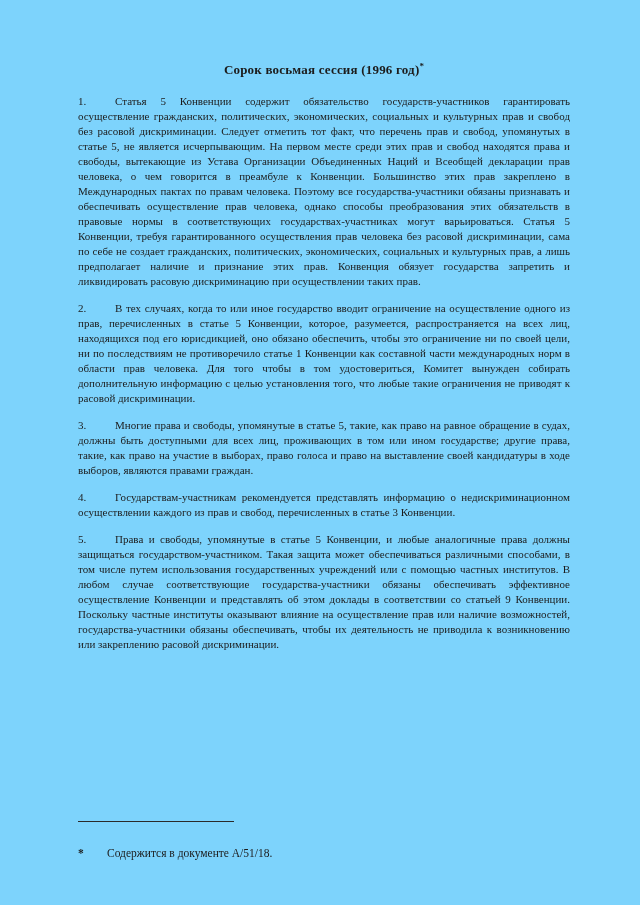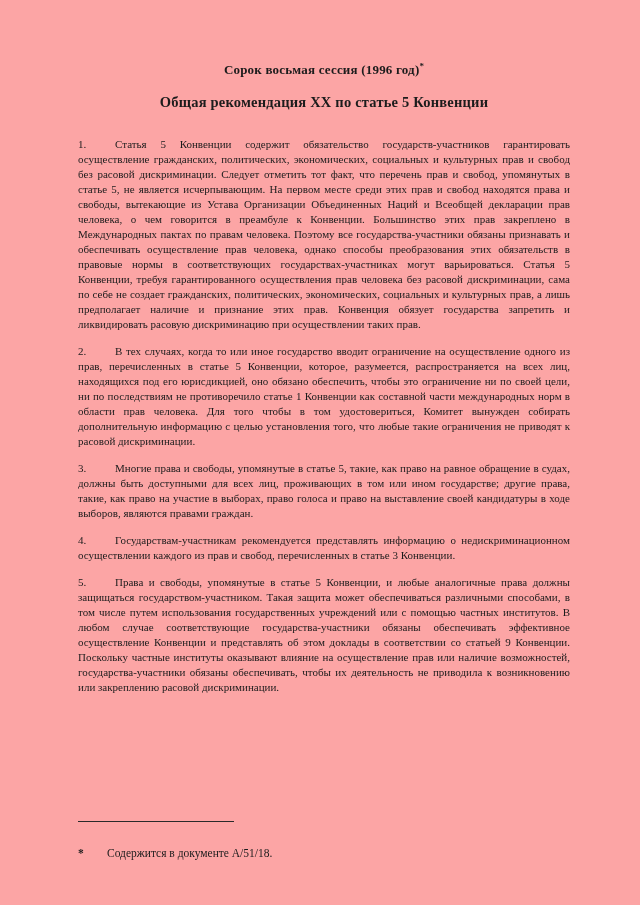--- a/index.html
+++ b/index.html
@@ -4,21 +4,21 @@
 <style>
   html, body {
     margin: 0;
     padding: 0;
     background: #ffffff;
   }
   .page {
     position: relative;
     width: 640px;
     height: 905px;
-    background: #fca5a5;
+    background: #7dd3fc;
     overflow: hidden;
     font-family: "Liberation Serif", "DejaVu Serif", serif;
     color: #1c1c1c;
     box-sizing: border-box;
   }
   .content {
     position: absolute;
     top: 62px;
     left: 78px;
     right: 70px;
@@ -78,21 +78,20 @@
   }
 </style>
 </head>
 <body>
 
 <div class="page">
   <div class="content">
 
     <p class="session-title"><span>Сорок восьмая сессия (1996 год)</span><sup>*</sup></p>
 
-    <p class="doc-title">Общая рекомендация XX по статье 5 Конвенции</p>
 
     <p class="para"><span class="para-num">1.</span><span>Статья 5 Конвенции содержит обязательство государств-участников гарантировать осуществление гражданских, политических, экономических, социальных и культурных прав и свобод без расовой дискриминации. Следует отметить тот факт, что перечень прав и свобод, упомянутых в статье 5, не является исчерпывающим. На первом месте среди этих прав и свобод находятся права и свободы, вытекающие из Устава Организации Объединенных Наций и Всеобщей декларации прав человека, о чем говорится в преамбуле к Конвенции. Большинство этих прав закреплено в Международных пактах по правам человека. Поэтому все государства-участники обязаны признавать и обеспечивать осуществление прав человека, однако способы преобразования этих обязательств в правовые нормы в соответствующих государствах-участниках могут варьироваться. Статья 5 Конвенции, требуя гарантированного осуществления прав человека без расовой дискриминации, сама по себе не создает гражданских, политических, экономических, социальных и культурных прав, а лишь предполагает наличие и признание этих прав. Конвенция обязует государства запретить и ликвидировать расовую дискриминацию при осуществлении таких прав.</span></p>
 
     <p class="para"><span class="para-num">2.</span><span>В тех случаях, когда то или иное государство вводит ограничение на осуществление одного из прав, перечисленных в статье 5 Конвенции, которое, разумеется, распространяется на всех лиц, находящихся под его юрисдикцией, оно обязано обеспечить, чтобы это ограничение ни по своей цели, ни по последствиям не противоречило статье 1 Конвенции как составной части международных норм в области прав человека. Для того чтобы в том удостовериться, Комитет вынужден собирать дополнительную информацию с целью установления того, что любые такие ограничения не приводят к расовой дискриминации.</span></p>
 
     <p class="para"><span class="para-num">3.</span><span>Многие права и свободы, упомянутые в статье 5, такие, как право на равное обращение в судах, должны быть доступными для всех лиц, проживающих в том или ином государстве; другие права, такие, как право на участие в выборах, право голоса и право на выставление своей кандидатуры в ходе выборов, являются правами граждан.</span></p>
 
     <p class="para"><span class="para-num">4.</span><span>Государствам-участникам рекомендуется представлять информацию о недискриминационном осуществлении каждого из прав и свобод, перечисленных в статье 3 Конвенции.</span></p>
 
     <p class="para"><span class="para-num">5.</span><span>Права и свободы, упомянутые в статье 5 Конвенции, и любые аналогичные права должны защищаться государством-участником. Такая защита может обеспечиваться различными способами, в том числе путем использования государственных учреждений или с помощью частных институтов. В любом случае соответствующие государства-участники обязаны обеспечивать эффективное осуществление Конвенции и представлять об этом доклады в соответствии со статьей 9 Конвенции. Поскольку частные институты оказывают влияние на осуществление прав или наличие возможностей, государства-участники обязаны обеспечивать, чтобы их деятельность не приводила к возникновению или закреплению расовой дискриминации.</span></p>

